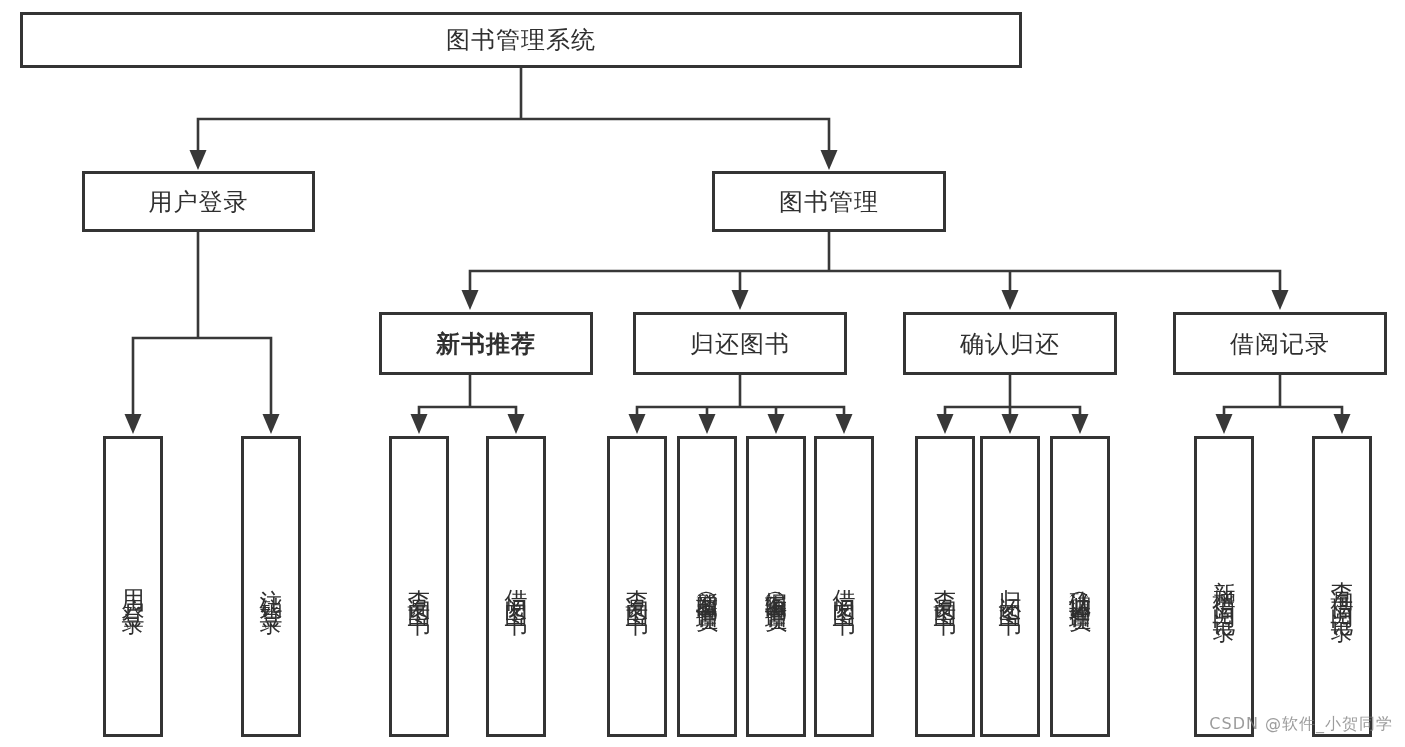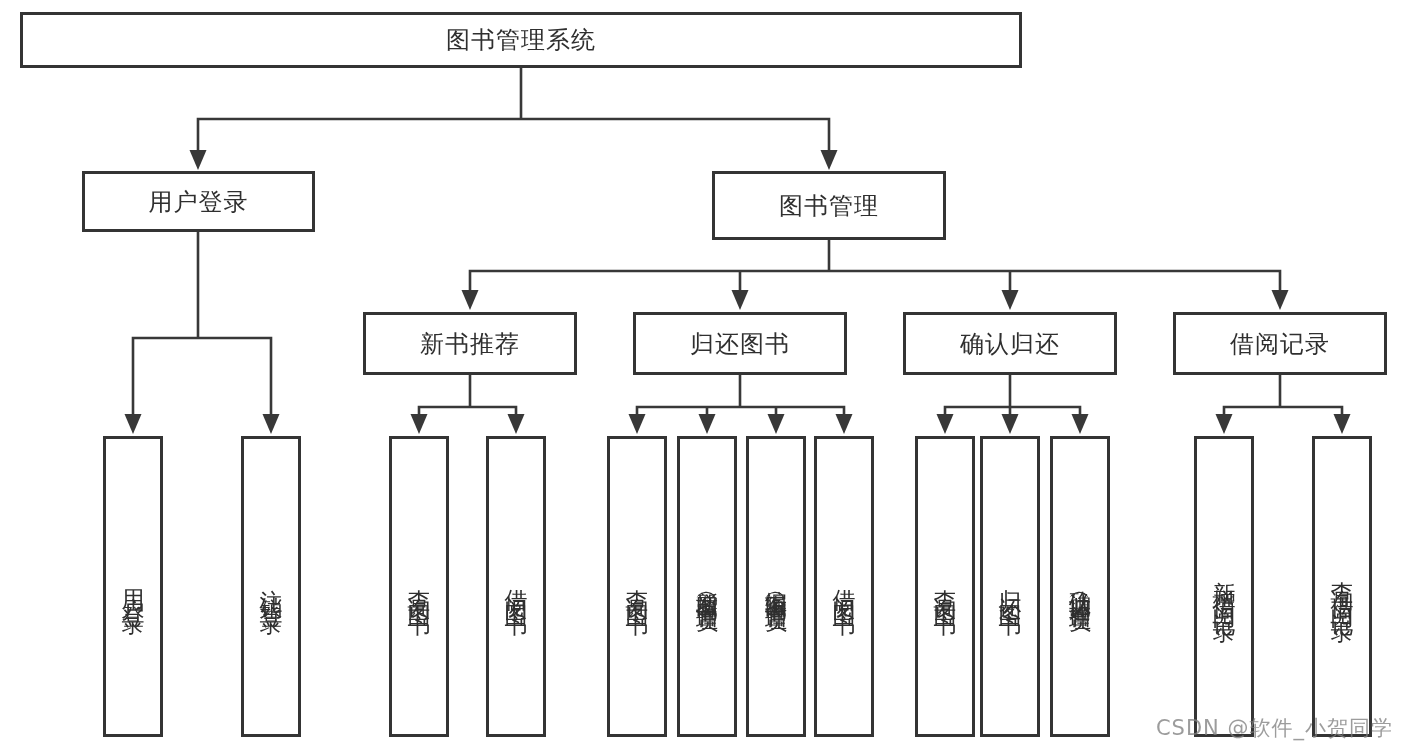--- a/index.html
+++ b/index.html
@@ -55,32 +55,32 @@
     font-size: 23px;
     letter-spacing: 8px;
     line-height: 1;
   }
   .vbox.tight .vtext {
     font-size: 22px;
     letter-spacing: 3px;
   }
   .root-box   { left: 20px;  top: 12px;  width: 1002px; height: 56px; }
   .l2-a       { left: 82px;  top: 171px; width: 233px;  height: 61px; }
-  .l2-b       { left: 712px; top: 171px; width: 234px;  height: 69px; }
+  .l2-b       { left: 712px; top: 171px; width: 234px;  height: 61px; }
   .l3         { top: 312px; width: 214px; height: 63px; }
-  .l3-a { left: 363px; }
+  .l3-a { left: 379px; font-weight: bold; }
   .l3-b { left: 633px; }
   .l3-c { left: 903px; }
   .l3-d { left: 1173px; }
   #watermark {
     position: absolute;
     right: 12px;
     top: 714px;
     z-index: 3;
-    font-size: 21px;
+    font-size: 16px;
     color: rgba(128, 128, 128, 0.78);
     letter-spacing: 1px;
     white-space: nowrap;
   }
 </style>
 </head>
 <body>
 
 <div id="stage">
 

